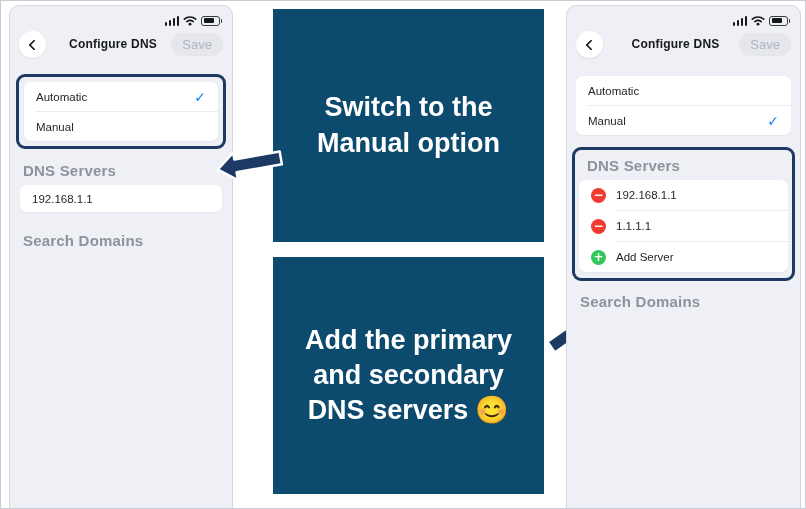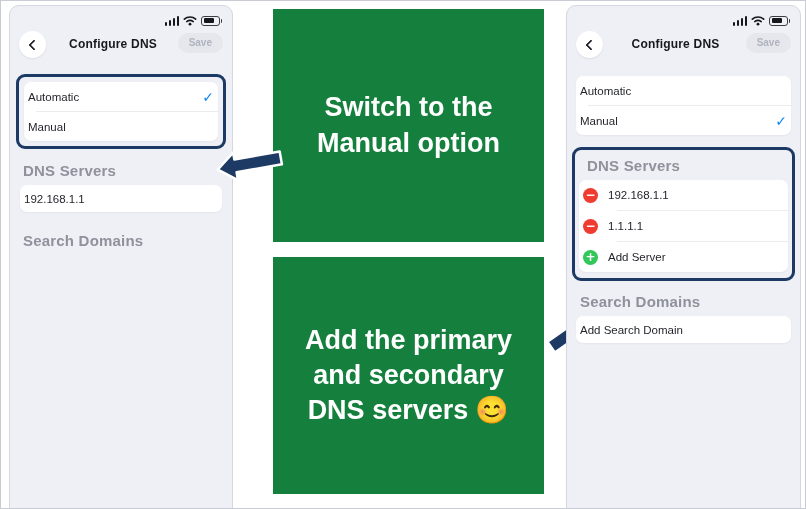--- a/index.html
+++ b/index.html
@@ -41,30 +41,30 @@
     width:8px; height:8px; margin-left:3px;
     border-left:2.5px solid #1f2126; border-bottom:2.5px solid #1f2126;
     transform:rotate(45deg); border-radius:1px;
   }
   .nav-title {
     position:absolute; left:0; right:16px; top:9px; text-align:center;
     font-size:12px; font-weight:700; color:#16181d; letter-spacing:.2px;
   }
   .save-btn {
     position:absolute; right:9px; top:5px;
-    background:#e5e7ed; color:#b0b4bf; font-size:10px; font-weight:700;
+    background:#e5e7ed; color:#b0b4bf; font-size:13px; font-weight:400;
     border-radius:12px; padding:5px 11px; line-height:1;
   }
 
   .card {
     background:#ffffff; border-radius:7px; box-shadow:0 1px 2px rgba(30,40,60,.05);
     overflow:hidden;
   }
   .row {
-    display:flex; align-items:center; padding:0 4px;
+    display:flex; align-items:center; padding:0 12px;
     font-size:11.5px; color:#1f2126;
   }
   .option-row { height:29px; justify-content:space-between; }
   .plain-row  { height:27px; }
   .server-row { height:30px; gap:10px; }
   .divider { height:1px; background:#ebebf0; margin-left:12px; }
   .divider.inset { margin-left:38px; }
   .check { font-family:"DejaVu Sans", sans-serif; font-size:14px; font-weight:700; color:#0d86f8; }
 
   .sec-label { font-size:15px; font-weight:700; color:#8f929b; letter-spacing:.2px; }
@@ -84,21 +84,21 @@
     width:15px; height:15px; border-radius:50%; flex:0 0 15px;
     display:flex; align-items:center; justify-content:center;
     color:#ffffff; font-size:12px; font-weight:700; line-height:1;
     font-family:"DejaVu Sans", sans-serif; cursor:pointer;
   }
   .circle-ic.red   { background:#f03b30; }
   .circle-ic.green { background:#31c759; }
 
   
   .callout {
-    position:absolute; left:272px; width:271px; background:#15803d;
+    position:absolute; left:272px; width:271px; background:#0c4a6e;
     display:flex; align-items:center; justify-content:center; text-align:center;
   }
   .callout.first  { top:8px;   height:233px; }
   .callout.second { top:256px; height:237px; }
   .callout .txt {
     color:#ffffff; font-size:27px; font-weight:700; line-height:1.3;
     white-space:pre-line; padding:0 6px;
   }
 
   
@@ -240,18 +240,13 @@
       </div>
       <div class="divider inset"></div>
       <div class="row server-row">
         <span class="circle-ic green">+</span>
         <span>Add Server</span>
       </div>
     </div>
   </div>
 
   <span class="sec-label sec-search">Search Domains</span>
-  <div class="card search-card">
-    <div class="row plain-row">
-      <span>Add Search Domain</span>
-    </div>
-  </div>
 </div>
 
 </body></html>

